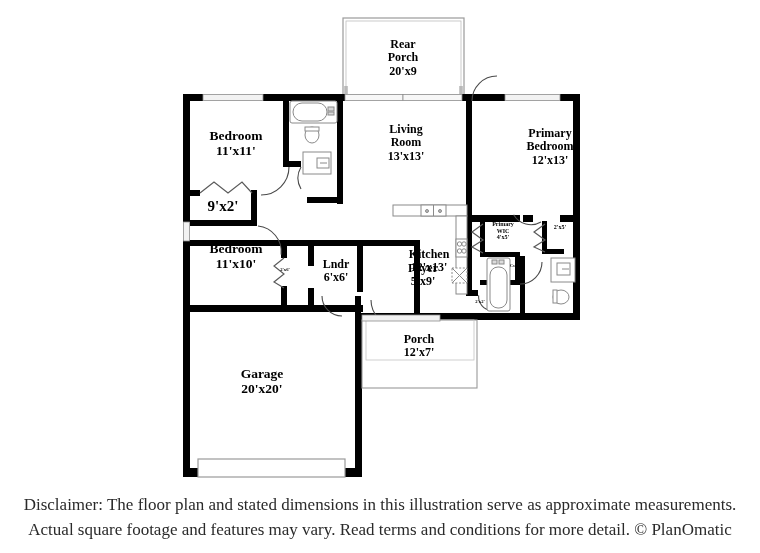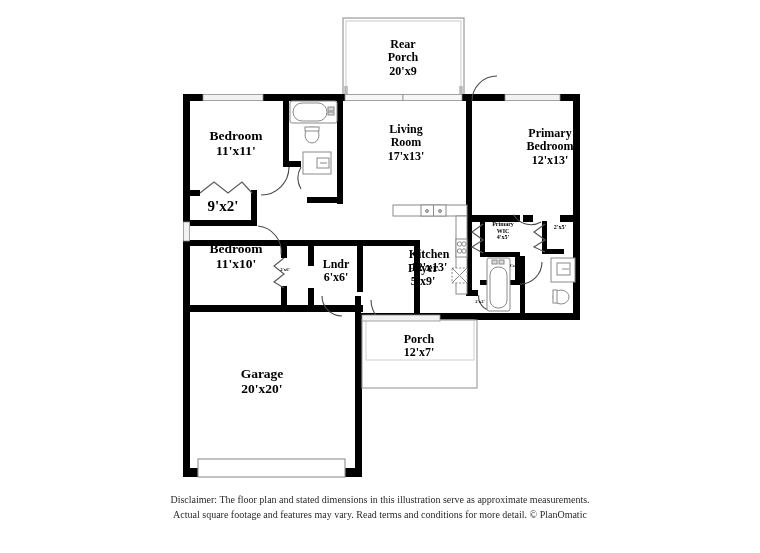--- a/index.html
+++ b/index.html
@@ -43,21 +43,21 @@
   .lbl-sm { font-size: 15px; text-align: center; }
   .lbl-xs { font-size: 6px; }
   .lbl-xxs { font-size: 4.6px; }
   #disclaimer {
     position: absolute;
     left: 0;
     top: 493px;
     width: 760px;
     text-align: center;
     font-family: "Liberation Serif", "DejaVu Serif", serif;
-    font-size: 10px;
+    font-size: 17px;
     color: #2a2a2a;
     line-height: 1.45;
   }
   #disclaimer .line {
     display: block;
   }
 </style>
 </head>
 <body>
 
@@ -270,21 +270,21 @@
 20'x9</div>
 
   <div class="room-label lbl-lg" style="left:188px; top:128px; width:96px;">Bedroom
 11'x11'</div>
 
   <div class="room-label lbl-lg" style="left:188px; top:241px; width:96px;">Bedroom
 11'x10'</div>
 
   <div class="room-label lbl-md" style="left:360px; top:123px; width:92px;">Living
 Room
-17'x13'</div>
+13'x13'</div>
 
   <div class="room-label lbl-md" style="left:501px; top:127px; width:98px;text-align:center;">Primary
 Bedroom
 12'x13'</div>
 
   <div class="room-label lbl-md" style="left:385px; top:248px; width:88px;">Kitchen
 12'x13'</div>
 
   <div class="room-label lbl-md" style="left:311px; top:258px; width:50px;text-align:center;">Lndr
 6'x6'</div>

